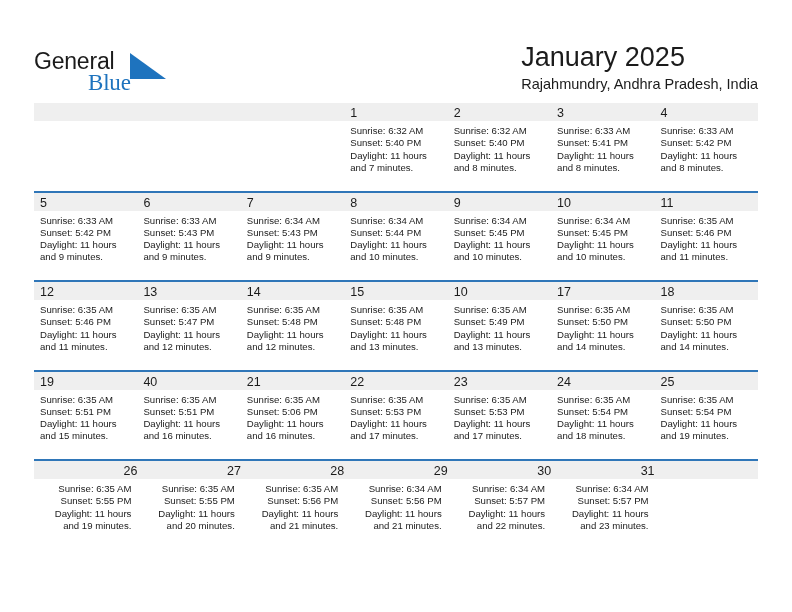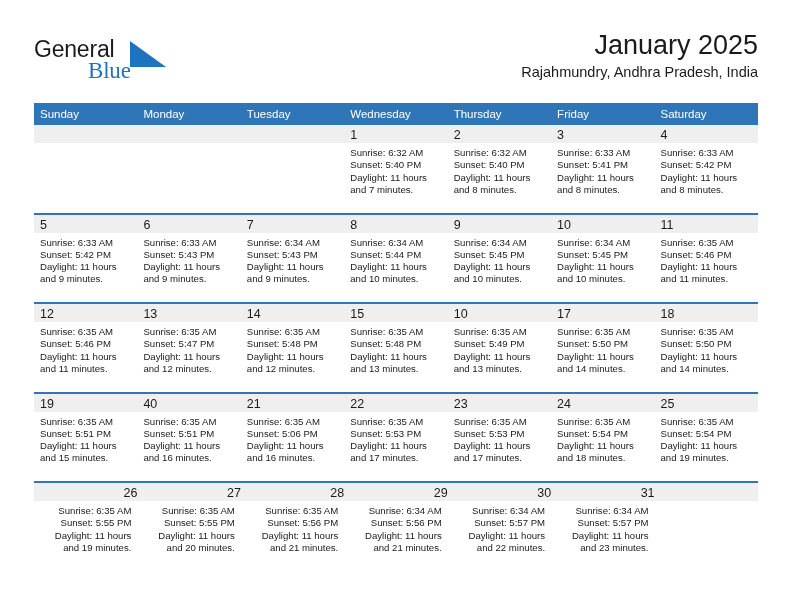--- a/index.html
+++ b/index.html
@@ -19,21 +19,21 @@
     position: relative;
     width: 792px;
     height: 612px;
     box-sizing: border-box;
   }
 
   
   .header {
     position: absolute;
     left: 34px;
-    top: 28px;
+    top: 40px;
     right: 34px;
     height: 68px;
   }
 
   .brand {
     position: absolute;
     left: 0;
     top: 0;
     width: 180px;
     height: 62px;
@@ -61,21 +61,20 @@
     left: 96px;
     top: 13px;
     width: 36px;
     height: 26px;
   }
 
   .title-block {
     position: absolute;
     right: 0;
     top: 0;
-    text-align: right;
   }
   .cal-title {
     font-size: 27px;
     color: #1b1b1b;
     line-height: 34px;
     white-space: nowrap;
   }
   .cal-subtitle {
     font-size: 14.5px;
     color: #1b1b1b;
@@ -167,29 +166,20 @@
 
     <div class="title-block">
       <div class="cal-title">January 2025</div>
       <div class="cal-subtitle">Rajahmundry, Andhra Pradesh, India</div>
     </div>
 
   </div>
 
   <div class="calendar">
 
-    <div class="weekday-row">
-      <div class="weekday">Sunday</div>
-      <div class="weekday">Monday</div>
-      <div class="weekday">Tuesday</div>
-      <div class="weekday">Wednesday</div>
-      <div class="weekday">Thursday</div>
-      <div class="weekday">Friday</div>
-      <div class="weekday">Saturday</div>
-    </div>
 
     <div class="week-row">
       <div class="day-cell empty">
         <div class="day-number-band"><span class="day-number"></span></div>
         <div class="day-body">
           <div class="day-line"></div>
           <div class="day-line"></div>
           <div class="day-line"></div>
           <div class="day-line"></div>
         </div>

